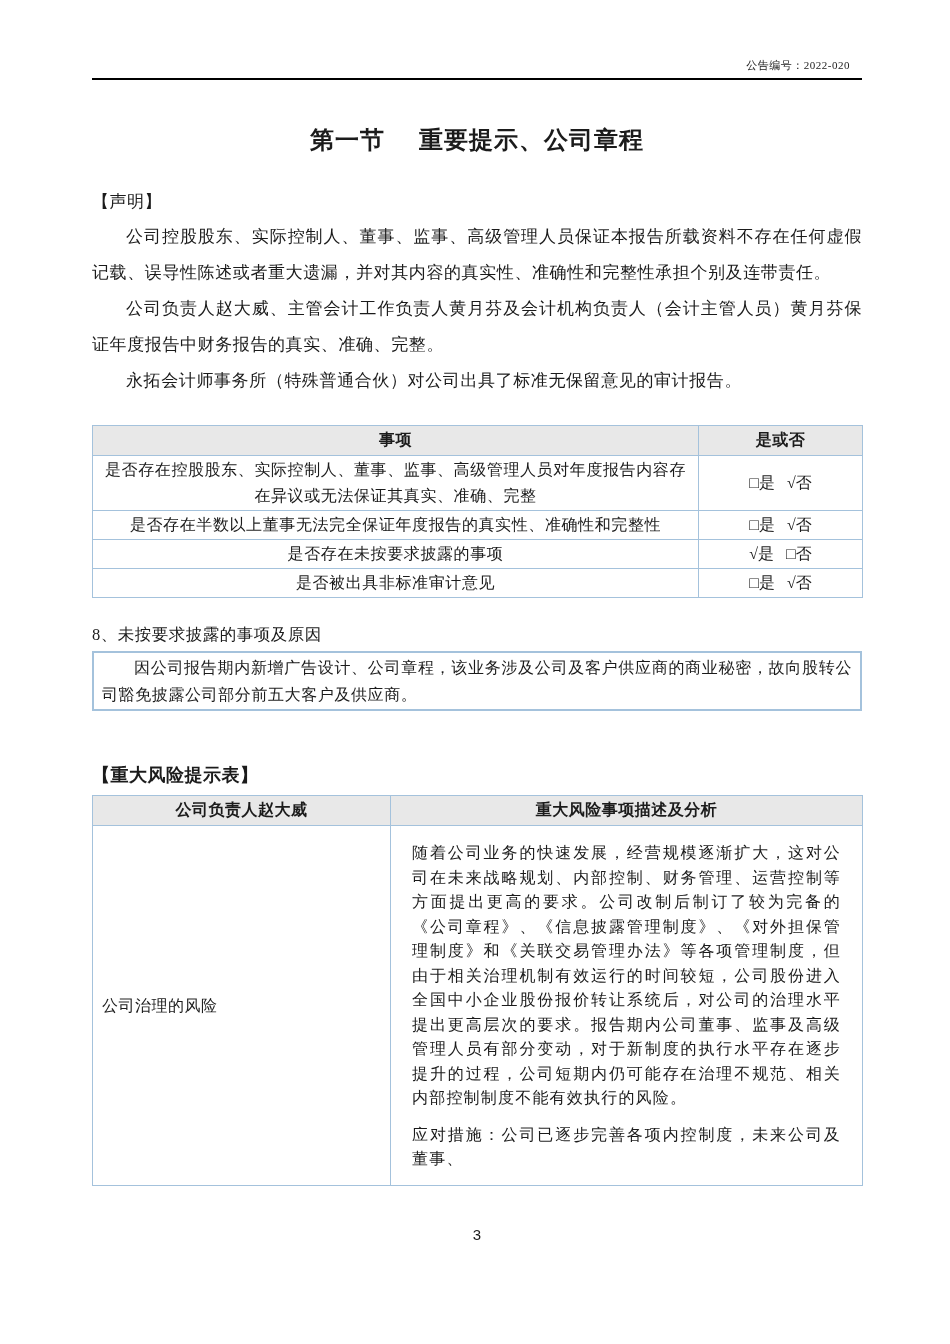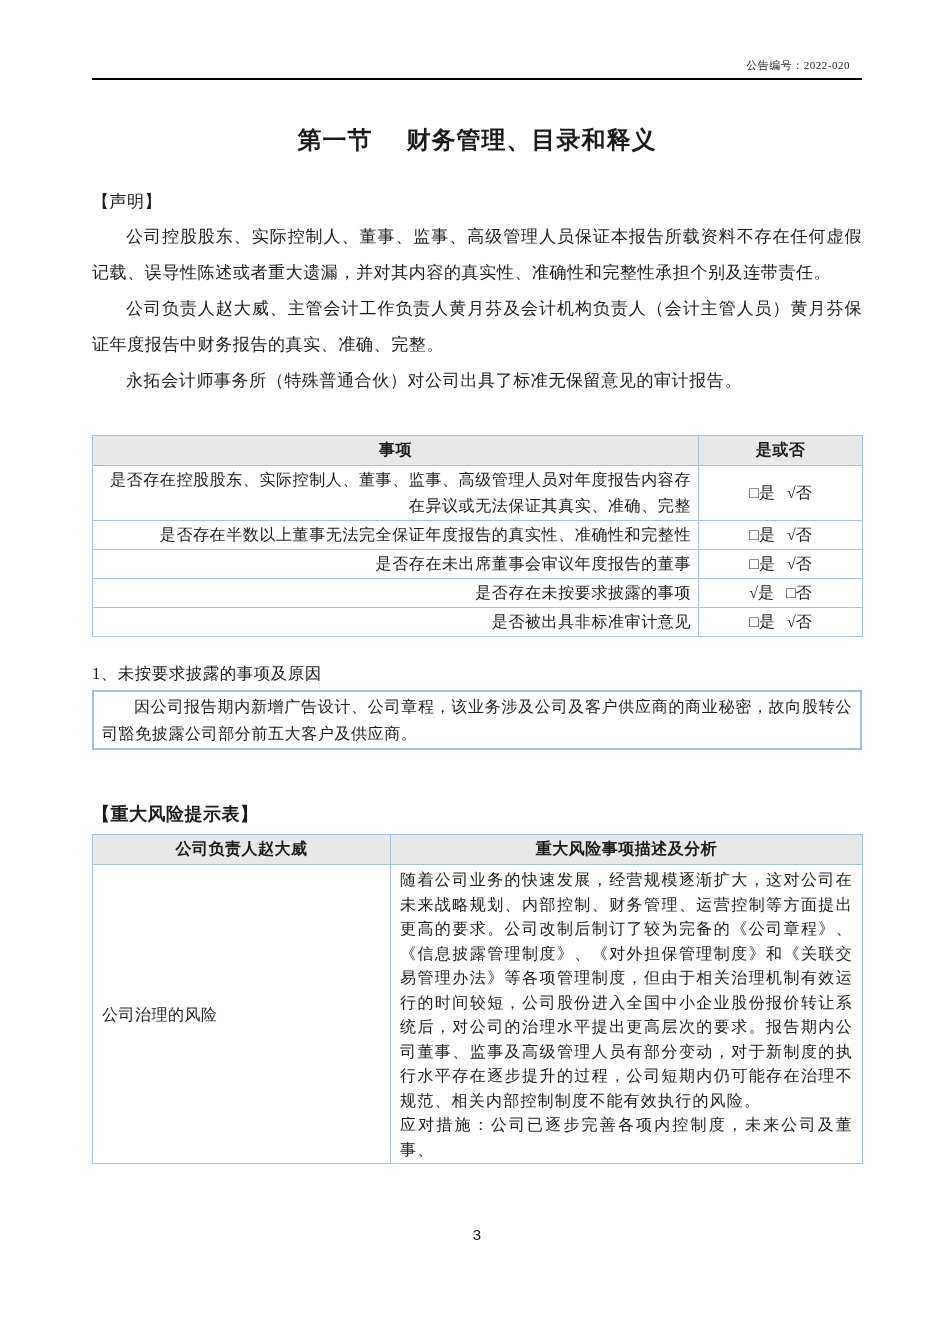--- a/index.html
+++ b/index.html
@@ -29,25 +29,25 @@
     text-align:justify;letter-spacing:.6px;
   }
   
   table{border-collapse:collapse;width:770px;table-layout:fixed;}
   td,th{border:1.5px solid #a4c2dc;box-sizing:border-box;}
   th{
     background:#e8e8e8;font-weight:bold;font-size:16px;text-align:center;
     padding:4px 6px;letter-spacing:.5px;
   }
   
-  .matters-table{margin-top:36px;font-size:16px;}
+  .matters-table{margin-top:26px;font-size:16px;}
   .matters-table col.c1{width:606px;}
   .matters-table col.c2{width:164px;}
   .matters-table td{padding:1px 7px;line-height:26px;}
-  .matters-table td.item{text-align:right;letter-spacing:.6px;}
+  .matters-table td.item{text-align:center;letter-spacing:.6px;}
   .matters-table td.answer{text-align:center;white-space:nowrap;}
   .answer .gap{display:inline-block;width:12px;}
   
   .disclosure-heading{margin-top:26px;font-size:16.5px;letter-spacing:.5px;}
   .note-box{
     border:2px solid #a4c2dc;margin-top:5px;padding:1px 8px;
   }
   .note-box p{
     margin:0;font-size:16px;line-height:27px;text-indent:2em;
     text-align:justify;letter-spacing:.6px;
@@ -59,38 +59,38 @@
   }
   .risk-table{margin-top:8px;font-size:16px;}
   .risk-table col.c1{width:298px;}
   .risk-table col.c2{width:472px;}
   .risk-table td.risk-name{
     vertical-align:middle;text-align:left;padding:2px 9px;line-height:25px;
     letter-spacing:.5px;
   }
   .risk-table td.risk-desc{padding:3px 9px 1px 9px;}
   .risk-table td.risk-desc p{
-    margin:0;line-height:24.5px;text-align:justify;letter-spacing:1.2px;
+    margin:12px;line-height:24.5px;text-align:justify;letter-spacing:1.2px;
   }
   
   .page-number{
     position:absolute;left:92px;width:770px;top:1226px;text-align:center;
     font-size:15px;font-family:"Liberation Sans","DejaVu Sans",sans-serif;
   }
 </style>
 </head>
 <body>
 
 <div class="page">
   <div class="content">
 
     <div class="doc-number">公告编号：2022-020</div>
     <hr class="header-rule">
 
-    <h1 class="title"><span>第一节</span><span class="title-gap"></span><span>财务管理、目录和释义</span></h1>
+    <h1 class="title"><span>第一节</span><span class="title-gap"></span><span>重要提示、公司章程</span></h1>
 
     <div class="statement-heading">【声明】</div>
     <div class="statement-paras">
         <p class="para">公司控股股东、实际控制人、董事、监事、高级管理人员保证本报告所载资料不存在任何虚假记载、误导性陈述或者重大遗漏，并对其内容的真实性、准确性和完整性承担个别及连带责任。</p>
         <p class="para">公司负责人赵大威、主管会计工作负责人黄月芬及会计机构负责人（会计主管人员）黄月芬保证年度报告中财务报告的真实、准确、完整。</p>
         <p class="para">永拓会计师事务所（特殊普通合伙）对公司出具了标准无保留意见的审计报告。</p>
       </div>
 
     <table class="matters-table">
       <colgroup>
@@ -106,35 +106,31 @@
       <tbody id="matters-tbody">
           <tr>
             <td class="item">是否存在控股股东、实际控制人、董事、监事、高级管理人员对年度报告内容存在异议或无法保证其真实、准确、完整</td>
             <td class="answer"><span>□是</span><span class="gap"></span><span>√否</span></td>
           </tr>
           <tr>
             <td class="item">是否存在半数以上董事无法完全保证年度报告的真实性、准确性和完整性</td>
             <td class="answer"><span>□是</span><span class="gap"></span><span>√否</span></td>
           </tr>
           <tr>
-            <td class="item">是否存在未出席董事会审议年度报告的董事</td>
-            <td class="answer"><span>□是</span><span class="gap"></span><span>√否</span></td>
-          </tr>
-          <tr>
             <td class="item">是否存在未按要求披露的事项</td>
             <td class="answer"><span>√是</span><span class="gap"></span><span>□否</span></td>
           </tr>
           <tr>
             <td class="item">是否被出具非标准审计意见</td>
             <td class="answer"><span>□是</span><span class="gap"></span><span>√否</span></td>
           </tr>
         </tbody>
     </table>
 
-    <div class="disclosure-heading">1、未按要求披露的事项及原因</div>
+    <div class="disclosure-heading">8、未按要求披露的事项及原因</div>
     <div class="note-box">
       <p>因公司报告期内新增广告设计、公司章程，该业务涉及公司及客户供应商的商业秘密，故向股转公司豁免披露公司部分前五大客户及供应商。</p>
     </div>
 
     <div class="risk-heading">【重大风险提示表】</div>
 
     <table class="risk-table">
       <colgroup>
           <col class="c1">
           <col class="c2">

